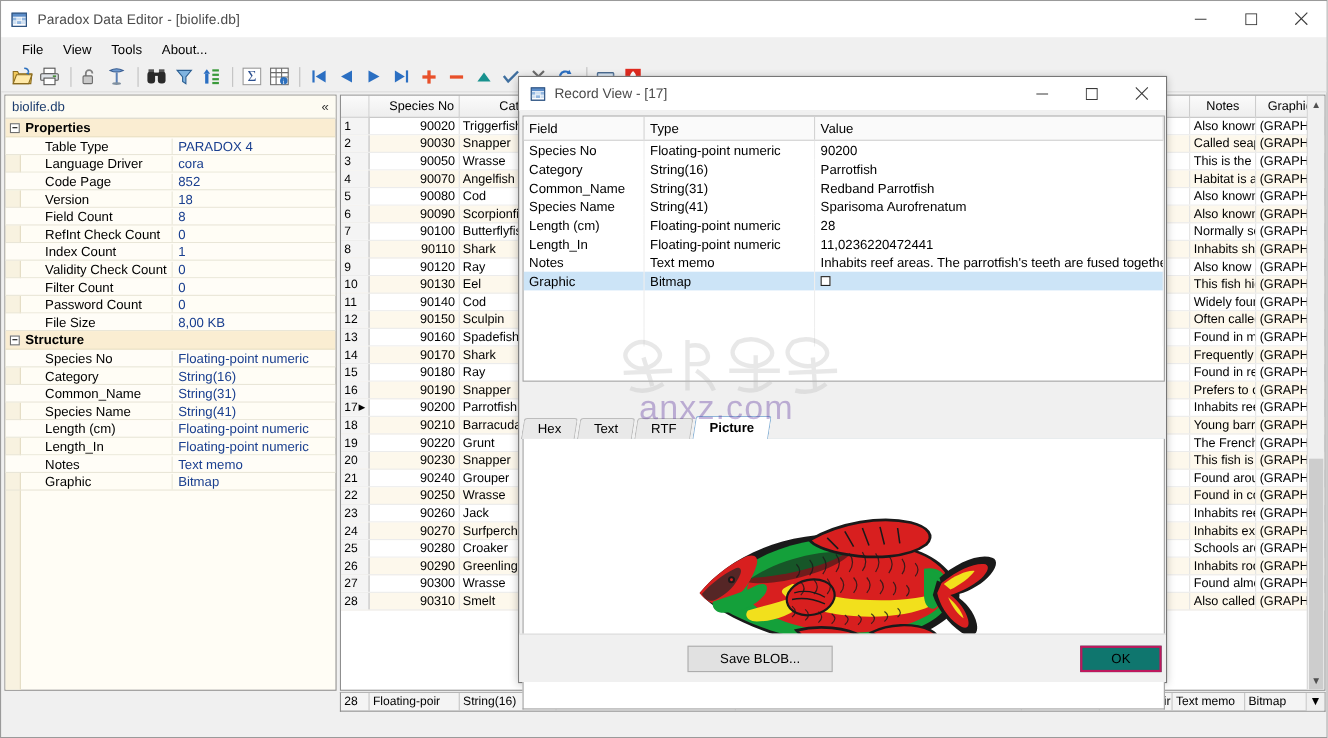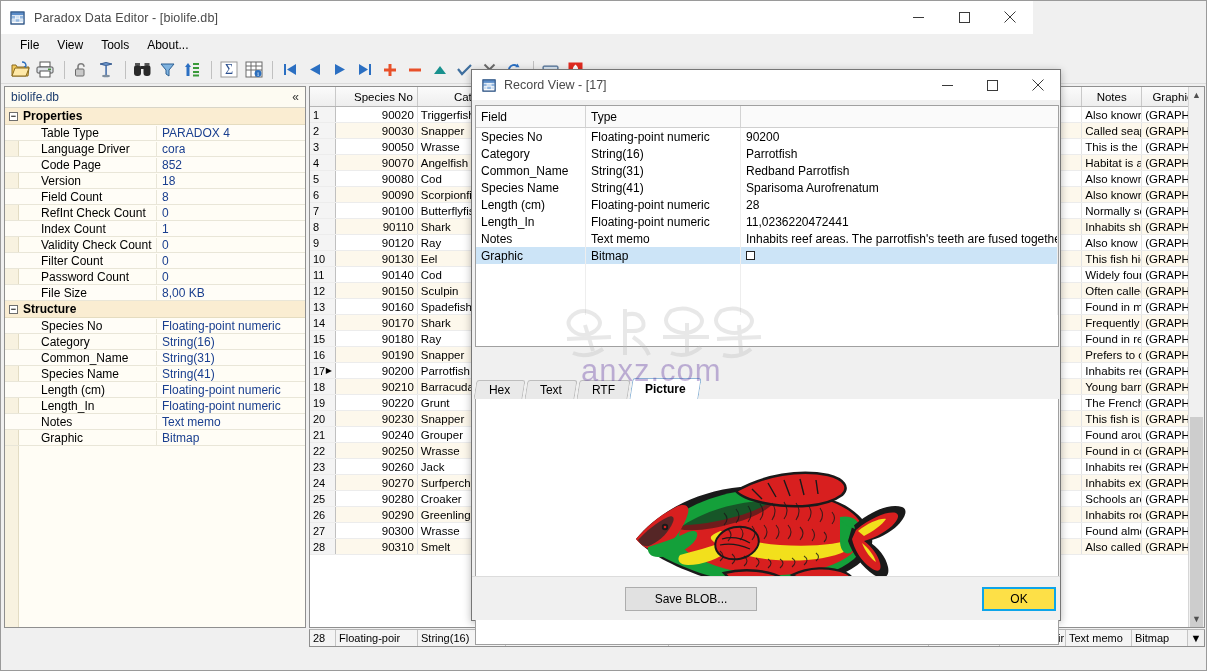--- a/index.html
+++ b/index.html
@@ -14,21 +14,21 @@
   #app {
     position: relative;
     width: 1207px; height: 671px;
     background: #f0f0f0;
     border: 1px solid #9a9a9a;
     overflow: hidden;
   }
 
   
   .titlebar {
-    position: absolute; left: 0; top: 0; width: 1032px; height: 33px;
+    position: absolute; left: 0; top: 0; width: 1205px; height: 33px;
     background: #ffffff;
     display: flex; align-items: center; text-align: center;
   }
   .title-icon {
     width: 16px; height: 16px; margin-left: 9px; margin-right: 8px;
     position: relative; flex: none;
   }
   .title-text {
     font-size: 12.5px; color: #4a4a4a; letter-spacing: .1px;
   }
@@ -225,21 +225,21 @@
   .dlg-buttons {
     position: absolute; left: 0; bottom: 0; width: 588px; height: 44px;
     background: #f0f0f0; border-top: 1px solid #dcdcdc;
   }
   .btn {
     position: absolute; height: 24px;
     background: #e1e1e1; border: 1px solid #adadad;
     font-size: 12px; color: #000; font-family: "Liberation Sans", sans-serif;
     display: flex; align-items: center; justify-content: center;
   }
-  .btn.default { border: 2px solid #0ea5e9; background: #fde047; }
+  .btn.default { border: 2px solid #be185d; background: #0f766e; }
 
   
   .statusbar {
     position: absolute; left: 0; bottom: 0; width: 1205px; height: 22px;
     background: #f0f0f0; border-top: 1px solid #d0d0d0;
     display: flex; align-items: center;
   }
   .sb-cell {
     height: 20px; display: flex; align-items: center; padding: 0 8px;
     font-size: 12px; color: #000; border-right: 1px solid #d8d8d8;
@@ -899,20 +899,21 @@
               <line x1="11.5" y1="0.5" x2="0.5" y2="11.5" stroke="currentColor"></line>
             </svg>
         </div>
       </div>
     </div>
 
     <div class="rv-table">
       <div class="rv-head">
         <div class="rv-h" style="width:110px">Field</div>
         <div class="rv-h" style="width:155px">Type</div>
+        <div class="rv-h" style="width:317px">Value</div>
       </div>
       <div id="rv-body">
           <div class="rv-row">
             <div class="rv-c" style="width:110px">Species No</div>
             <div class="rv-c" style="width:155px">Floating-point numeric</div>
             <div class="rv-c" style="width:317px">
               <span>90200</span>
             </div>
           </div>
           <div class="rv-row">

